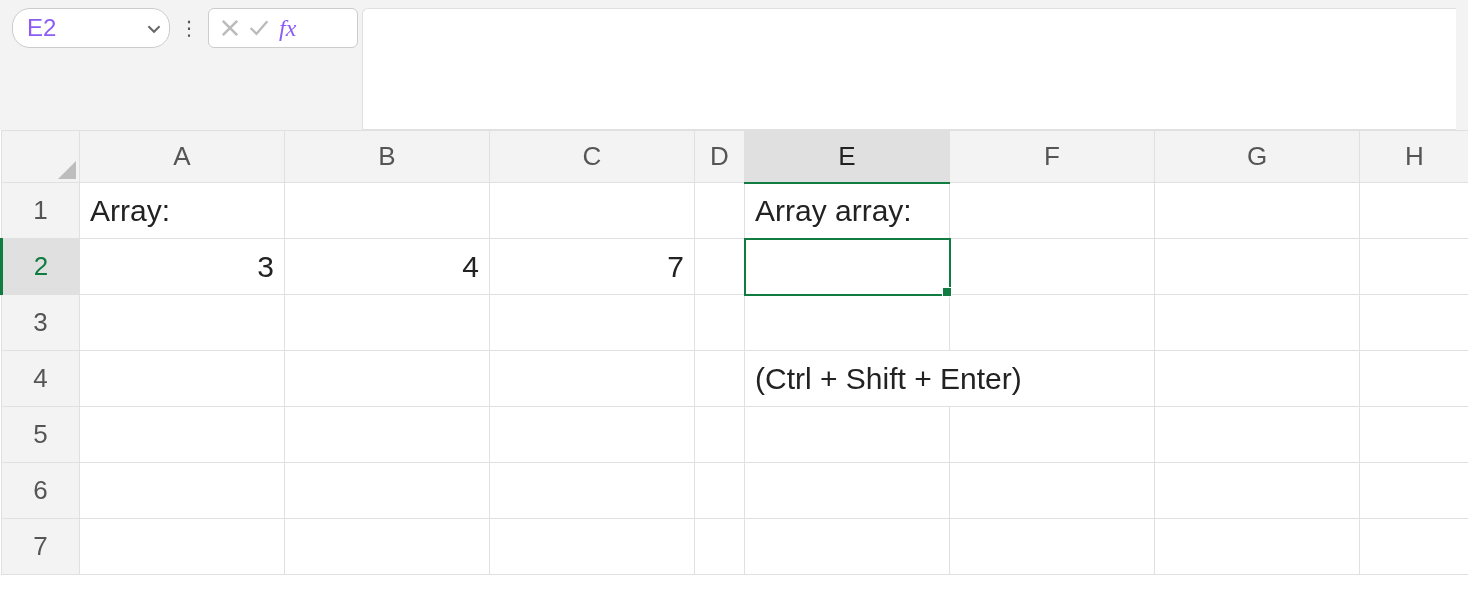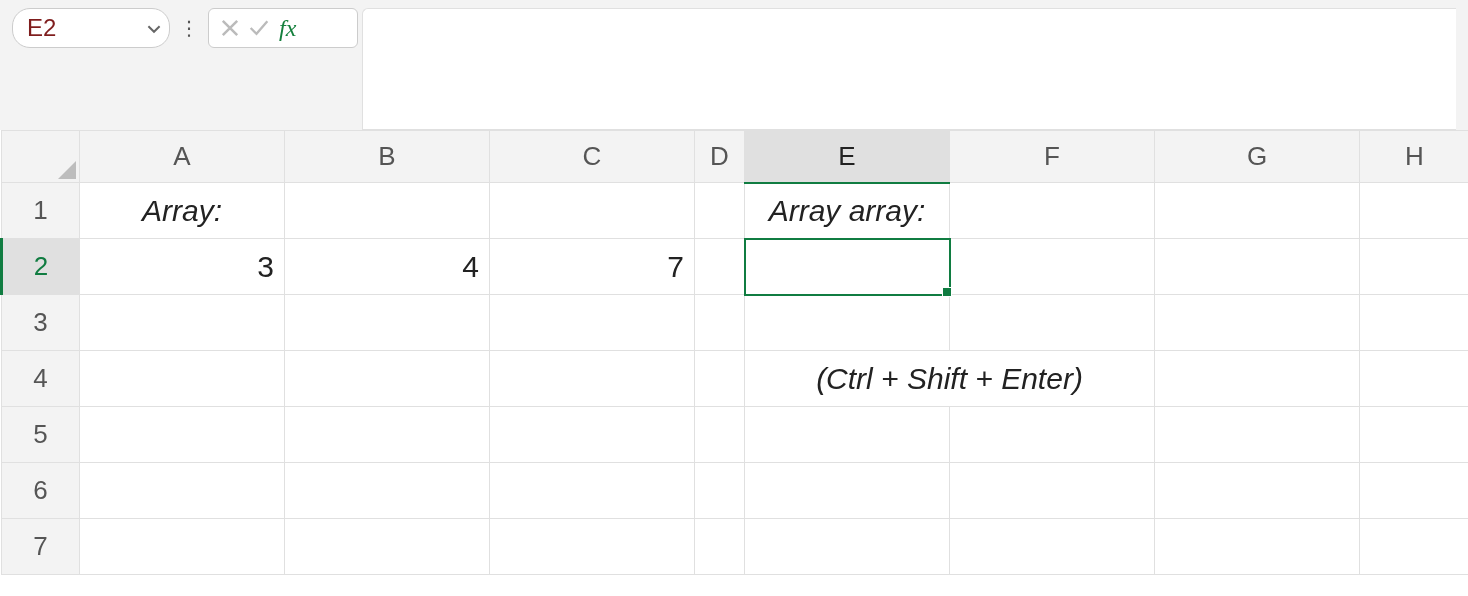--- a/index.html
+++ b/index.html
@@ -23,21 +23,21 @@
   .name-box {
     background: #fff;
     border: 1px solid #ccc;
     border-radius: 18px;
     height: 40px;
     width: 158px;
     display: flex;
     align-items: center;
     padding: 0 8px 0 14px;
     font-size: 24px;
-    color: #7f1d1d;
+    color: #8b5cf6;
     justify-content: space-between;
   }
   .name-box .chev {
     color: #555;
   }
   .dots {
     display:flex;
     align-items:center;
     justify-content:center;
     width:18px;
@@ -50,21 +50,21 @@
     border: 1px solid #ccc;
     border-radius: 6px;
     height: 40px;
     min-width: 150px;
     display: flex;
     align-items: center;
     gap: 10px;
     padding: 0 12px;
   }
   .fx-box .btn { color:#bbb; font-size:22px; display:flex; align-items:center; }
-  .fx-box .fx-label { font-style: italic; font-size:24px; color:#15803d; font-family: "Times New Roman", serif;}
+  .fx-box .fx-label { font-style: italic; font-size:24px; color:#8b5cf6; font-family: "Times New Roman", serif;}
   .formula-input-wrap {
     flex:1;
     background:#fff;
     border-top:1px solid #e0e0e0;
     border-left:1px solid #e0e0e0;
     border-bottom:1px solid #e0e0e0;
     height:122px;
     border-radius:6px 0 0 0;
     margin-left:-6px;
     margin-top:0;
@@ -124,21 +124,21 @@
     color:#107c41;
     border-left:3px solid #107c41;
   }
   .grid thead th.active-col {
     background:#e0e0e0;
     color:#222;
     border-bottom:2px solid #107c41;
   }
   .grid td { padding:0 10px; }
   .align-right { text-align:right; }
-  .align-left { text-align:center;font-style:italic; }
+  .align-left { text-align:left; }
   
   td.selected {
     position:relative;
     outline:2px solid #107c41;
     outline-offset:-1px;
   }
   td.selected::after{
     content:"";
     position:absolute;
     right:-3px;

